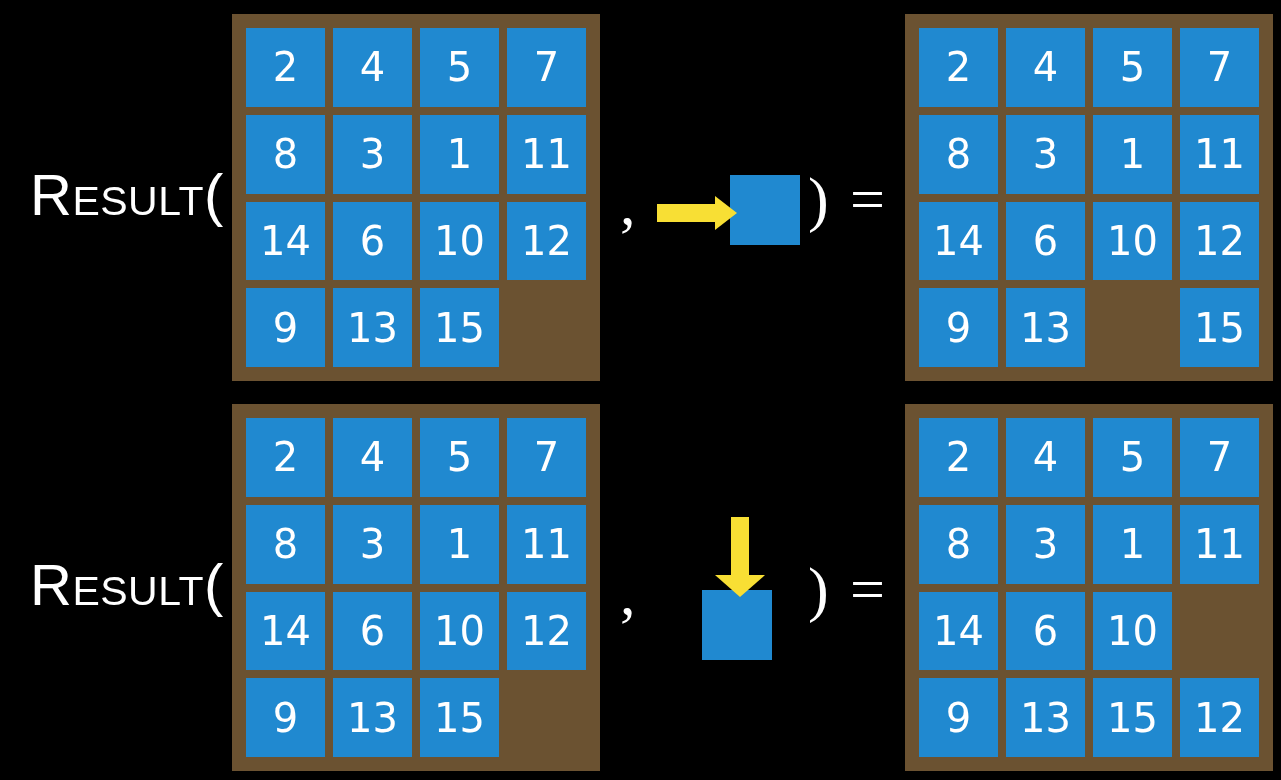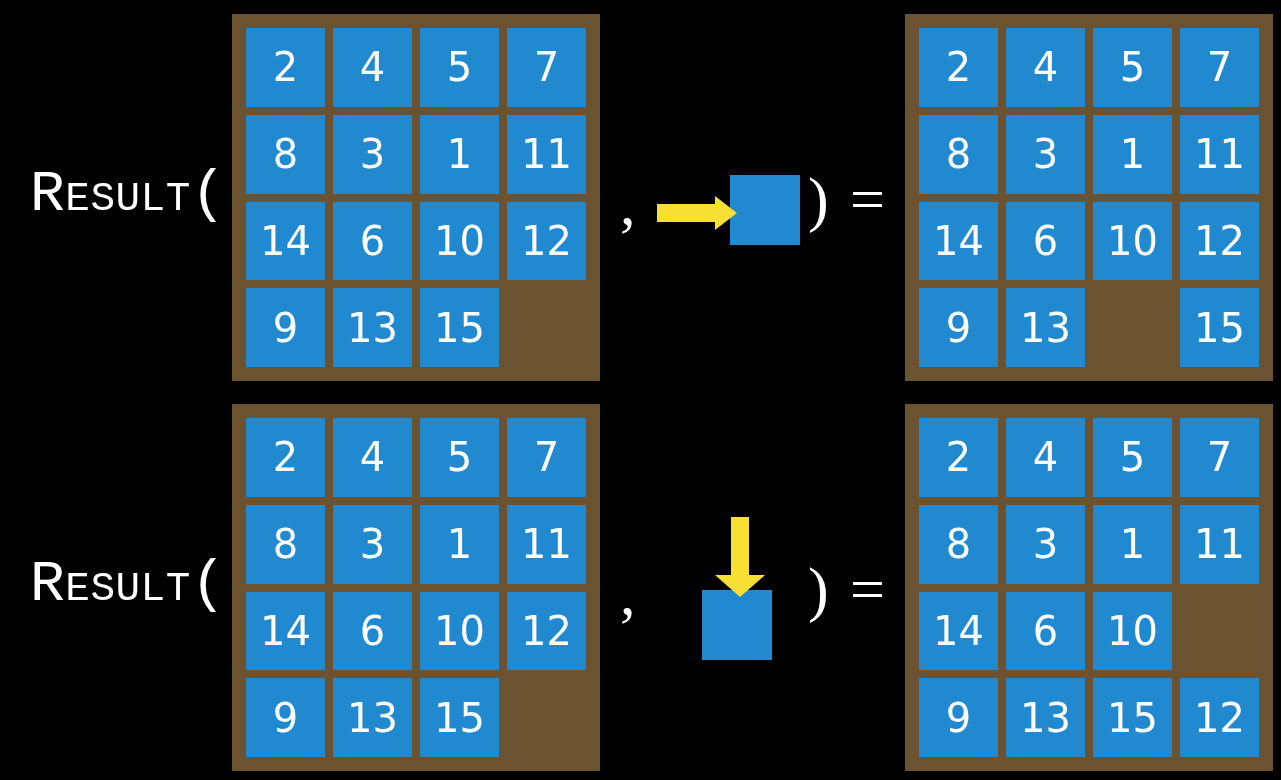--- a/index.html
+++ b/index.html
@@ -30,21 +30,21 @@
   .eq-row.row-1 { top: 0; }
   .eq-row.row-2 { top: 390px; }
 
   
   .result-label {
     position: absolute;
     left: 30px;
     top: 50%;
     transform: translateY(-50%);
     color: #ffffff;
-    font-family: Liberation Mono, monospace;
+    font-family: Liberation Sans, sans-serif;
     font-variant: small-caps;
     font-size: 58px;
     line-height: 1;
     letter-spacing: 0.5px;
     white-space: nowrap;
   }
 
   
   .board {
     position: absolute;

